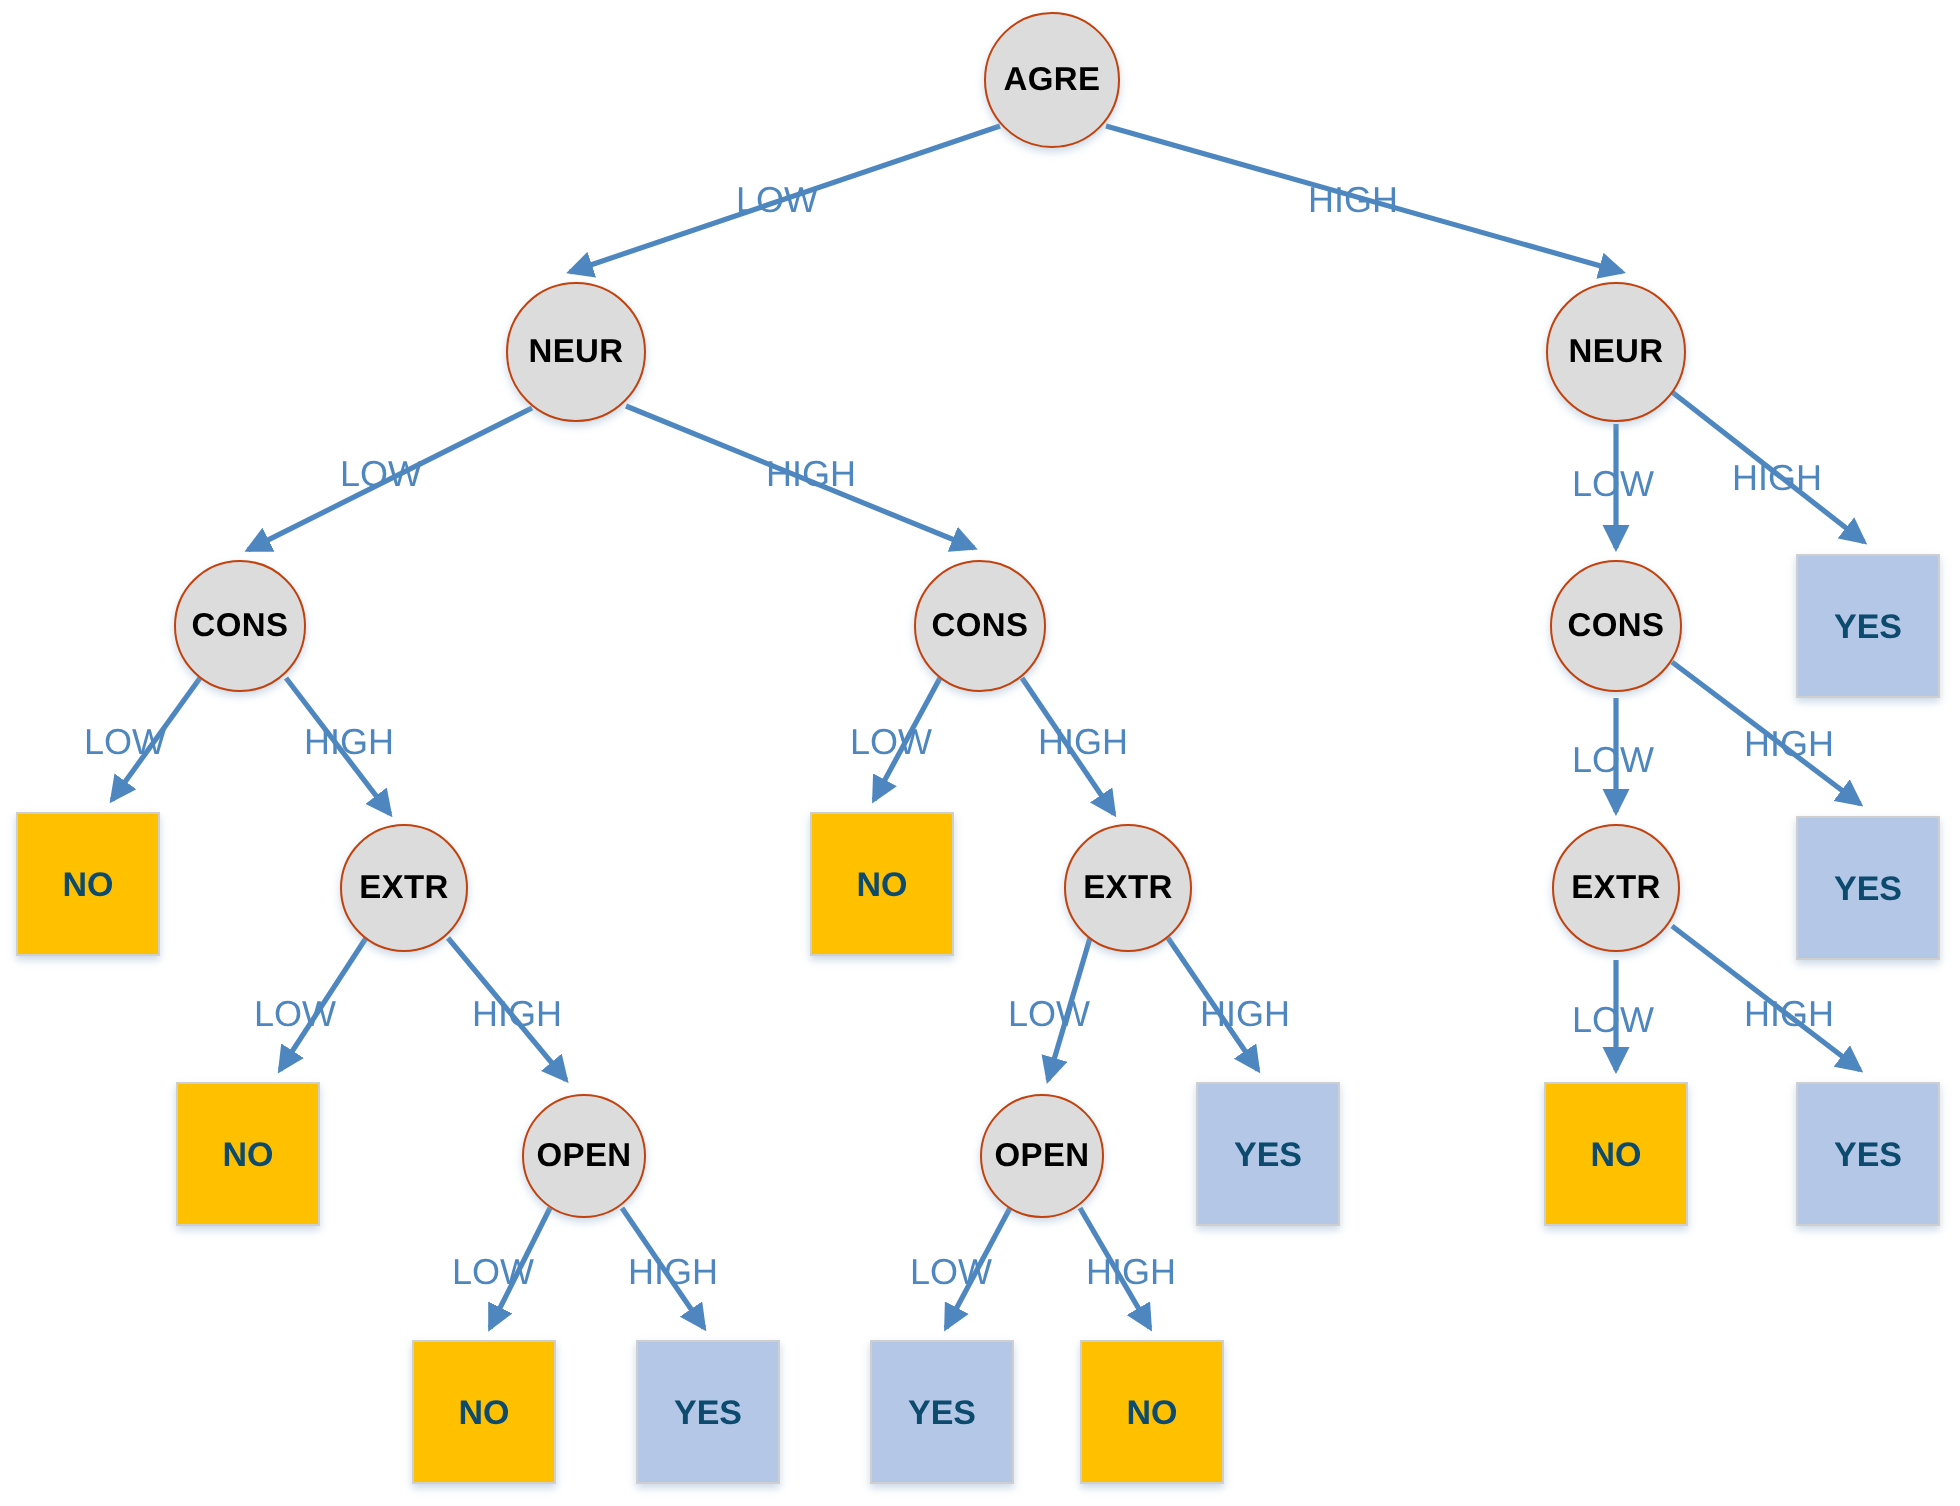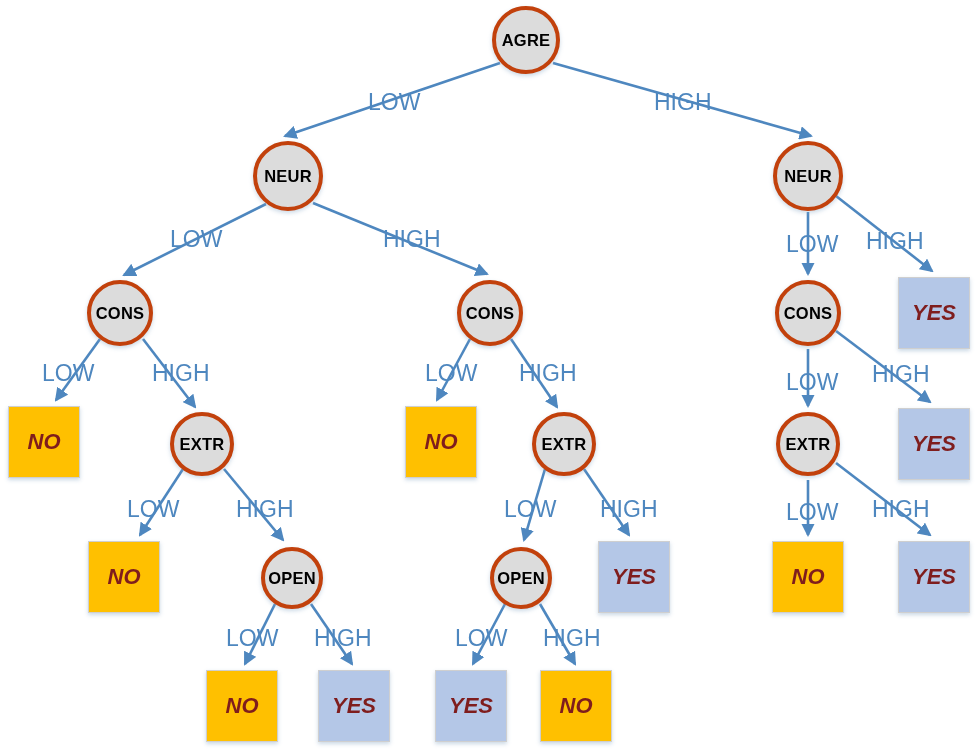--- a/index.html
+++ b/index.html
@@ -21,21 +21,21 @@
     position: absolute;
     left: 0;
     top: 0;
     width: 980px;
     height: 753px;
   }
   .node {
     position: absolute;
     border-radius: 50%;
     background: #DCDCDC;
-    border: 4px solid #c2410c;
+    border: 1px solid #c2410c;
     box-shadow: 0 2px 4px rgba(140,170,200,0.45);
     display: flex;
     align-items: center;
     justify-content: center;
     box-sizing: border-box;
     z-index: 3;
   }
   .node-label {
     font-size: 16.5px;
     font-weight: bold;
@@ -50,29 +50,28 @@
     position: absolute;
     border: 1px solid #cfcfcf;
     box-shadow: 0 2px 4px rgba(140,170,200,0.45);
     display: flex;
     align-items: center;
     justify-content: center;
     box-sizing: border-box;
     z-index: 3;
   }
   .leaf-label {
-    font-size: 22px;
+    font-size: 17px;
     font-weight: bold;
-    color: #7f1d1d;
+    color: #0c4a6e;
     line-height: 1;
-    font-style: italic;
   }
   .edge-label {
     position: absolute;
-    font-size: 23px;
+    font-size: 18px;
     color: #4E87BF;
     white-space: nowrap;
     z-index: 4;
     line-height: 1;
   }
 </style>
 </head>
 <body>
 
 <div id="canvas">

